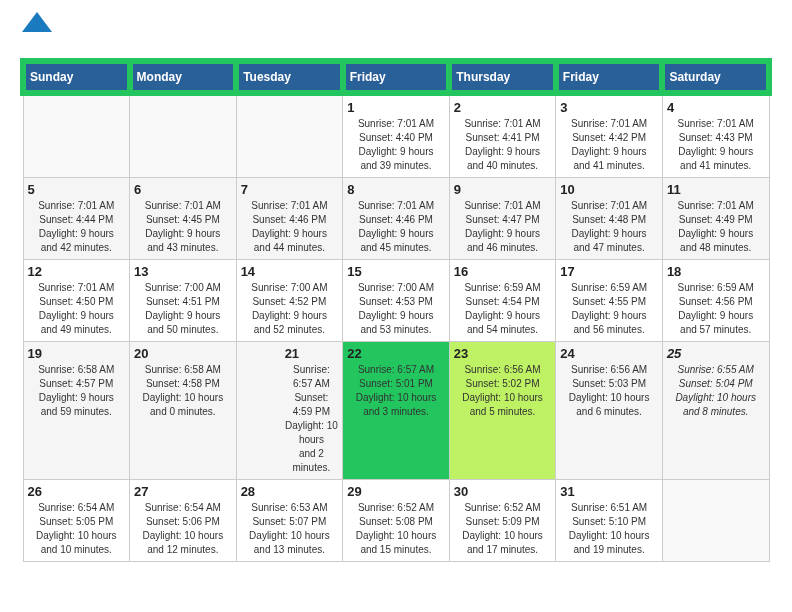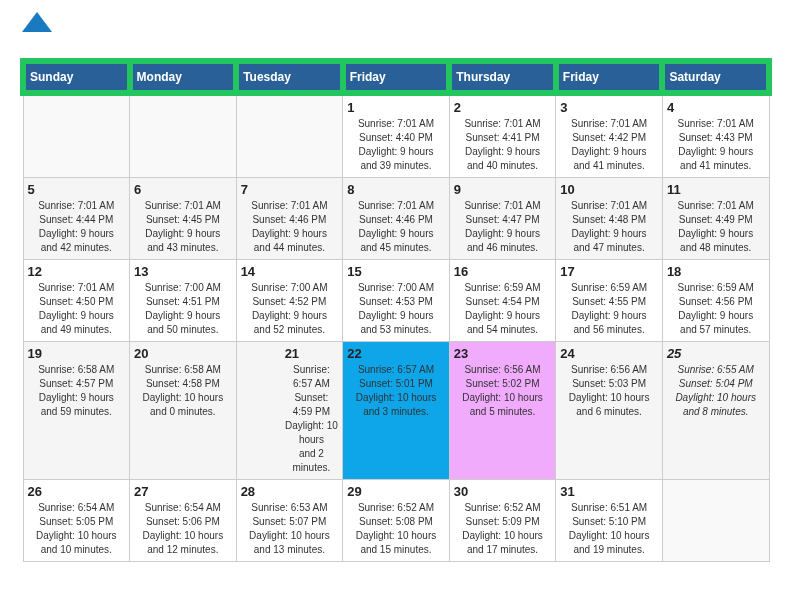--- a/index.html
+++ b/index.html
@@ -204,25 +204,25 @@
           <div class="day-info">Sunrise: 6:58 AM<br>Sunset: 4:57 PM<br>Daylight: 9 hours<br>and 59 minutes.</div>
         </td>
         <td style="background: rgb(245, 245, 245); margin-left: 24px;">
           <span class="day-number">20</span>
           <div class="day-info">Sunrise: 6:58 AM<br>Sunset: 4:58 PM<br>Daylight: 10 hours<br>and 0 minutes.</div>
         </td>
         <td style="background: rgb(245, 245, 245); padding-left: 48px;">
           <span class="day-number">21</span>
           <div class="day-info">Sunrise: 6:57 AM<br>Sunset: 4:59 PM<br>Daylight: 10 hours<br>and 2 minutes.</div>
         </td>
-        <td style="background: #0ea5e9;">
+        <td style="background: #22c55e;">
           <span class="day-number">22</span>
           <div class="day-info">Sunrise: 6:57 AM<br>Sunset: 5:01 PM<br>Daylight: 10 hours<br>and 3 minutes.</div>
         </td>
-        <td style="background: #f0abfc; margin-left: 20px;">
+        <td style="background: #bef264; margin-left: 20px;">
           <span class="day-number">23</span>
           <div class="day-info">Sunrise: 6:56 AM<br>Sunset: 5:02 PM<br>Daylight: 10 hours<br>and 5 minutes.</div>
         </td>
         <td style="background: rgb(245, 245, 245);">
           <span class="day-number">24</span>
           <div class="day-info">Sunrise: 6:56 AM<br>Sunset: 5:03 PM<br>Daylight: 10 hours<br>and 6 minutes.</div>
         </td>
         <td style="background: rgb(245, 245, 245); font-style: italic;">
           <span class="day-number">25</span>
           <div class="day-info">Sunrise: 6:55 AM<br>Sunset: 5:04 PM<br>Daylight: 10 hours<br>and 8 minutes.</div>

